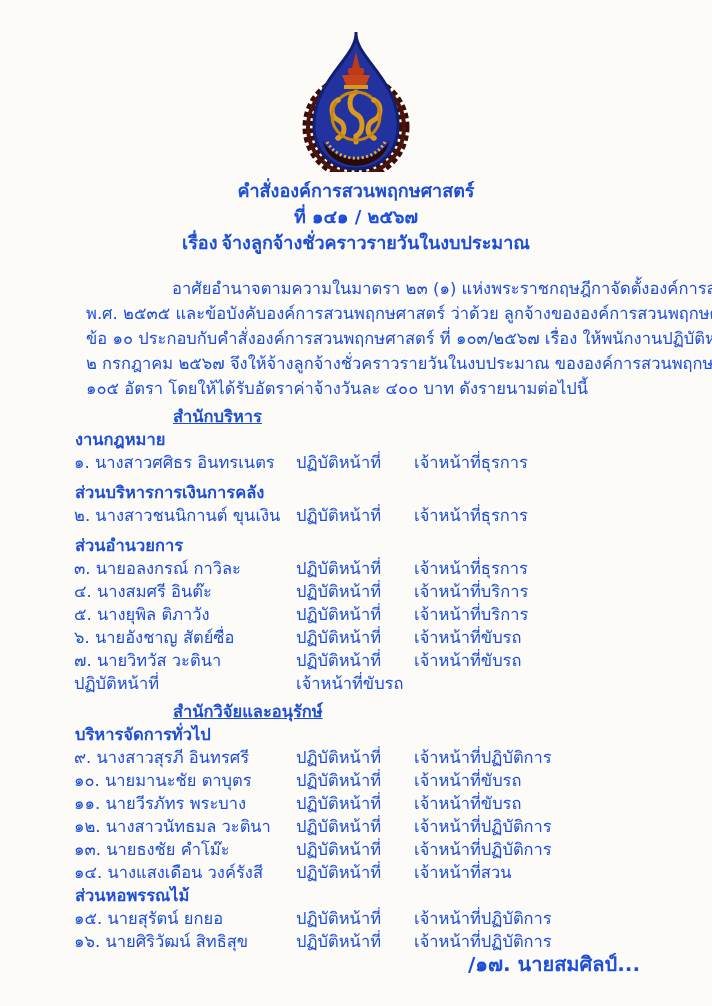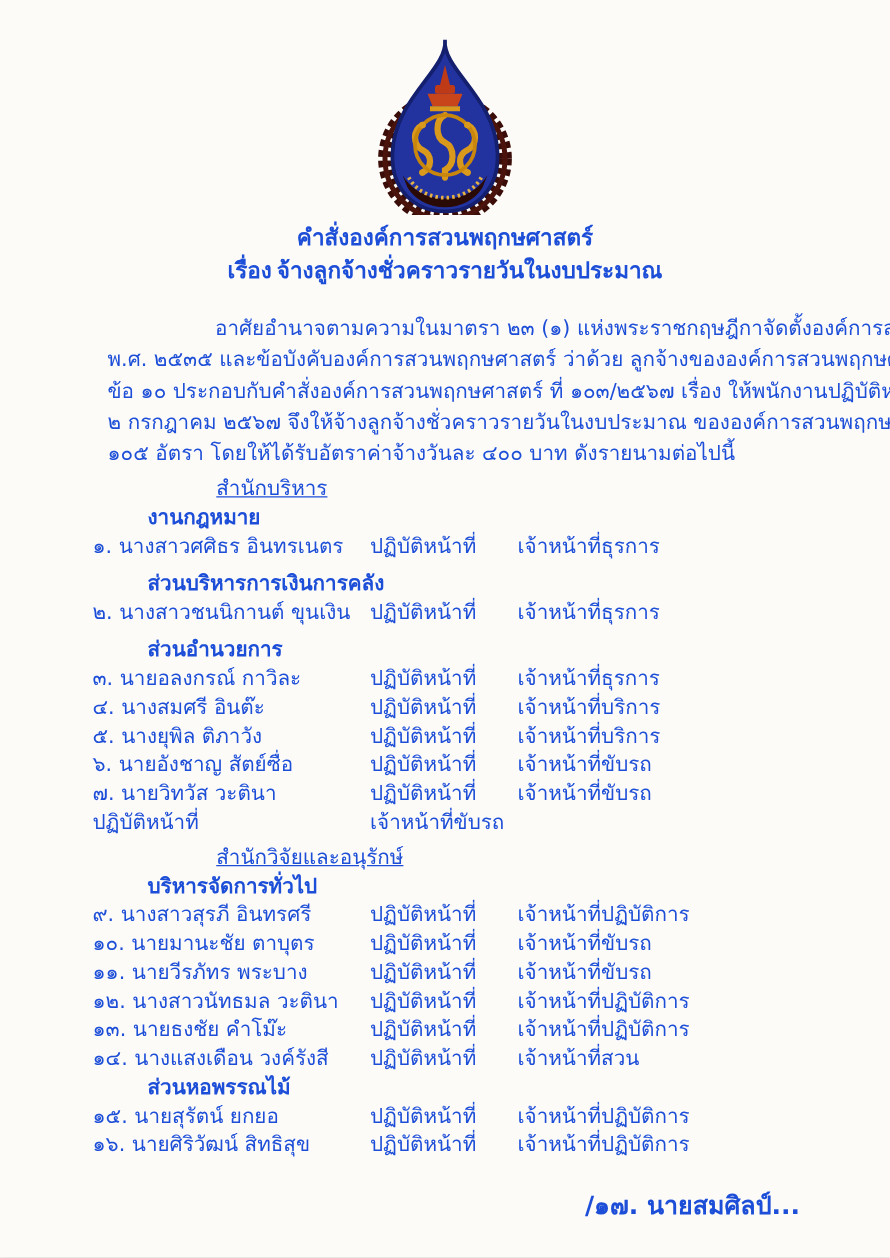--- a/index.html
+++ b/index.html
@@ -38,26 +38,26 @@
   }
   .para-line{white-space:nowrap;}
   .para-line.indent{text-indent:86px;}
   
   .roster{
     margin-top:4px;
     font-size:16.5px;
   }
   .r-section{
     margin-left:173px;
-    font-weight:normal;
+    font-weight:bold;
     text-decoration:underline;
     line-height:23px;
   }
   .r-subsection{
-    margin-left:118px;
+    margin-left:75px;
     font-weight:bold;
     line-height:23px;
     font-family:Liberation Serif, serif;
   }
   .gap-top{margin-top:7px;}
   .gap-top-sm{margin-top:5px;}
   .r-row{
     display:grid;
     grid-template-columns:222px 118px auto;
     margin-left:74px;
@@ -105,20 +105,21 @@
         <circle cx="44" cy="70" r="2.6"></circle>
           <circle cx="80" cy="70" r="2.6"></circle>
         <circle cx="44" cy="108" r="2.6"></circle>
           <circle cx="80" cy="108" r="2.6"></circle>
       </g>
     </svg>
   </div>
 
   <div class="title-block">
     <div>คำสั่งองค์การสวนพฤกษศาสตร์</div>
+    <div>ที่ ๑๔๑ / ๒๕๖๗</div>
     <div class="subject-line">
       <span>เรื่อง</span>
       <span>จ้างลูกจ้างชั่วคราวรายวันในงบประมาณ</span>
     </div>
   </div>
 
   <div class="paragraph" id="paragraph">
       <div class="para-line indent">อาศัยอำนาจตามความในมาตรา ๒๓ (๑) แห่งพระราชกฤษฎีกาจัดตั้งองค์การสวนพฤกษศาสตร์</div>
       <div class="para-line">พ.ศ. ๒๕๓๕ และข้อบังคับองค์การสวนพฤกษศาสตร์ ว่าด้วย ลูกจ้างขององค์การสวนพฤกษศาสตร์ พ.ศ. ๒๕๔๕</div>
       <div class="para-line">ข้อ ๑๐ ประกอบกับคำสั่งองค์การสวนพฤกษศาสตร์ ที่ ๑๐๓/๒๕๖๗ เรื่อง ให้พนักงานปฏิบัติหน้าที่ ลงวันที่</div>

